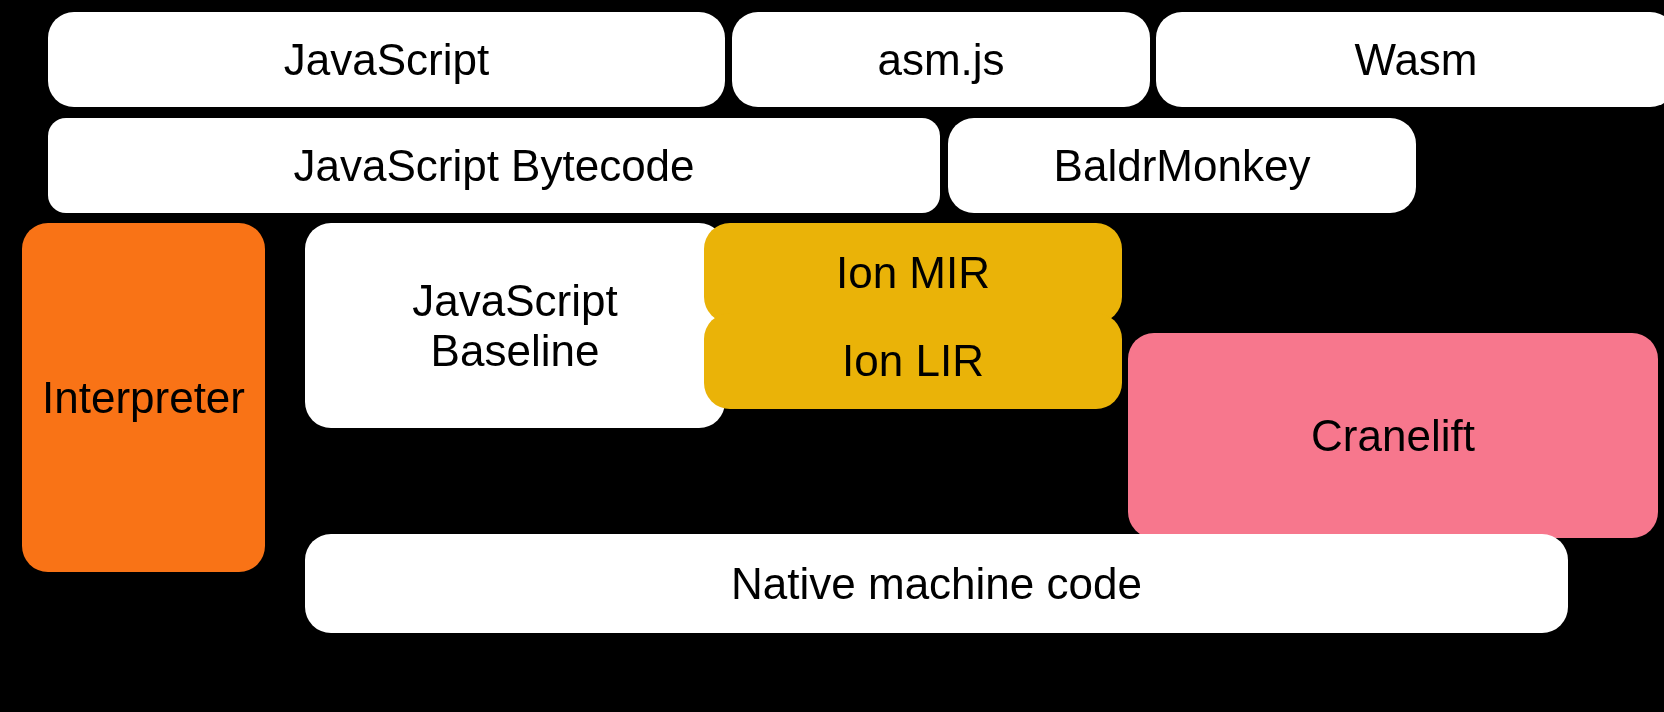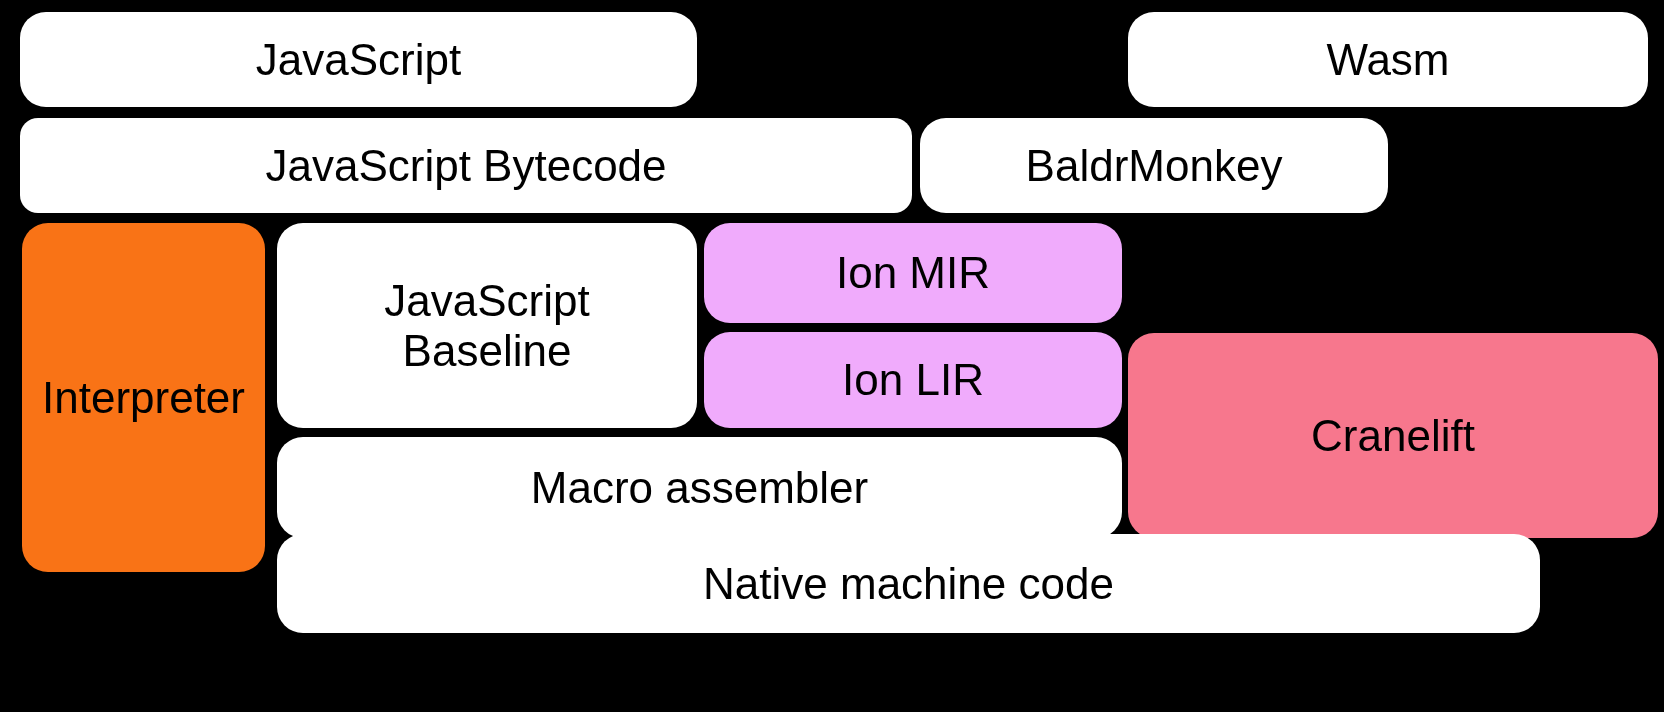--- a/index.html
+++ b/index.html
@@ -24,34 +24,34 @@
     text-align: center;
     border-radius: 26px;
     color: #000000;
     font-size: 44px;
     font-weight: 400;
     line-height: 1.12;
     letter-spacing: 0px;
     white-space: pre-line;
     padding: 2px 8px;
   }
-  .fill-white { background: #FFFFFF; }
+  .fill-white { background: #FFFFFF; margin-left: 28px; }
   .fill-gray  { background: #f97316; }
-  .fill-green { background: #f0abfc; }
+  .fill-green { background: #eab308; }
   .fill-pink  { background: #F7778D; }
 </style>
 </head>
 <body>
 
 <div id="canvas">
     <div class="node fill-white" style="left: 20px; top: 12px; width: 677px; height: 95px;"><span>JavaScript</span></div>
+    <div class="node fill-white" style="left: 704px; top: 12px; width: 418px; height: 95px;"><span>asm.js</span></div>
     <div class="node fill-white" style="left: 1128px; top: 12px; width: 520px; height: 95px;"><span>Wasm</span></div>
     <div class="node fill-white" style="left: 20px; top: 118px; width: 892px; height: 95px; border-radius: 18px;"><span>JavaScript Bytecode</span></div>
     <div class="node fill-white" style="left: 920px; top: 118px; width: 468px; height: 95px;"><span>BaldrMonkey</span></div>
     <div class="node fill-gray" style="left: 22px; top: 223px; width: 243px; height: 349px;"><span>Interpreter</span></div>
     <div class="node fill-white" style="left: 277px; top: 223px; width: 420px; height: 205px;"><span>JavaScript
 Baseline</span></div>
     <div class="node fill-green" style="left: 704px; top: 223px; width: 418px; height: 100px;"><span>Ion MIR</span></div>
-    <div class="node fill-green" style="left: 704px; top: 332px; width: 418px; height: 96px;"><span>Ion LIR</span></div>
+    <div class="node fill-green" style="left: 704px; top: 313px; width: 418px; height: 96px;"><span>Ion LIR</span></div>
     <div class="node fill-pink" style="left: 1128px; top: 333px; width: 530px; height: 205px;"><span>Cranelift</span></div>
-    <div class="node fill-white" style="left: 277px; top: 437px; width: 845px; height: 101px;"><span>Macro assembler</span></div>
     <div class="node fill-white" style="left: 277px; top: 534px; width: 1263px; height: 99px;"><span>Native machine code</span></div>
   </div>
 
 </body></html>

